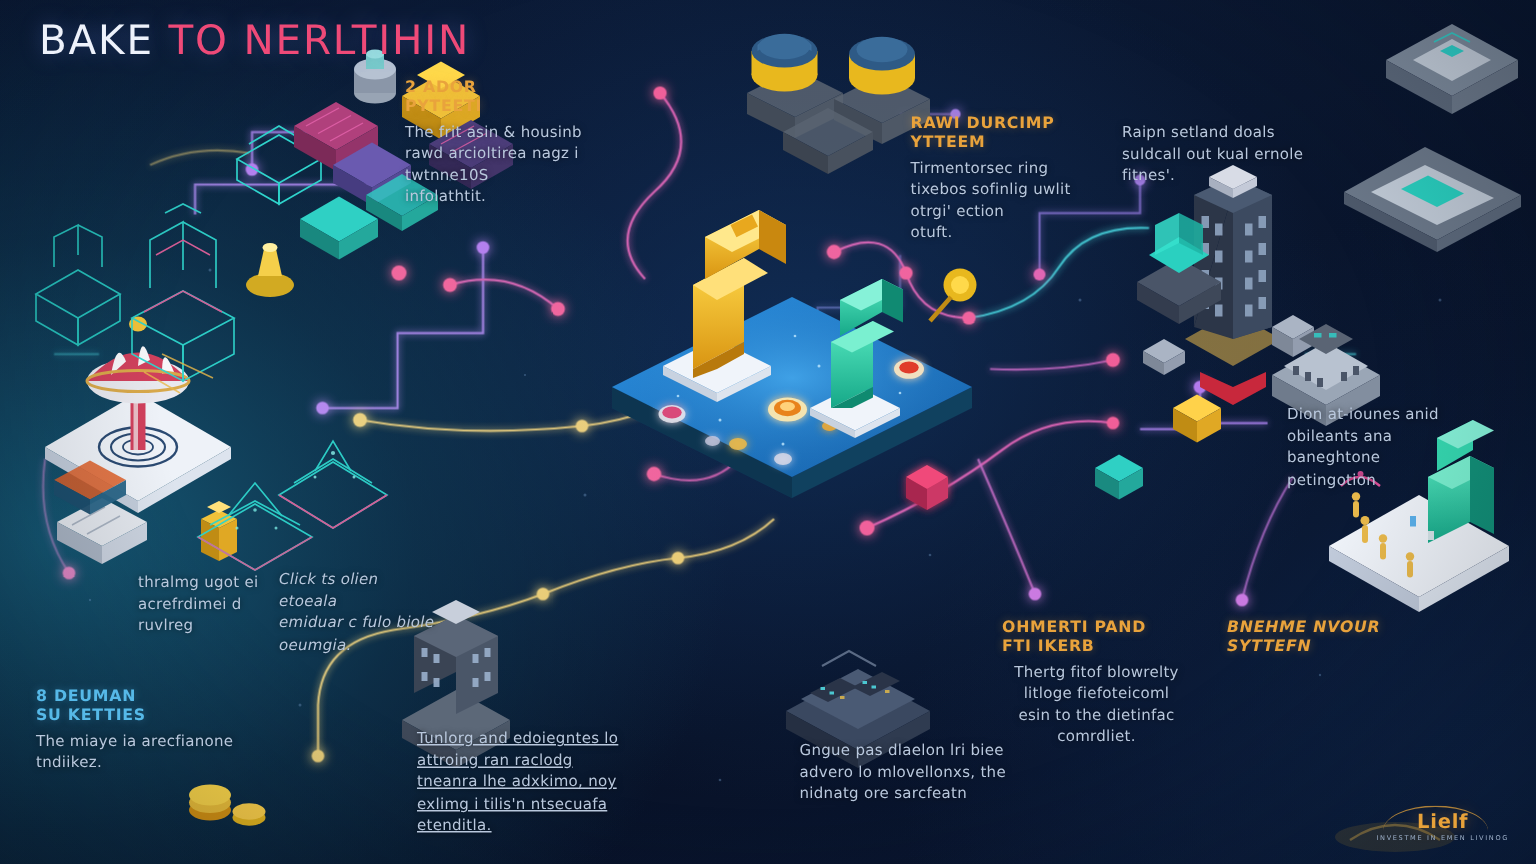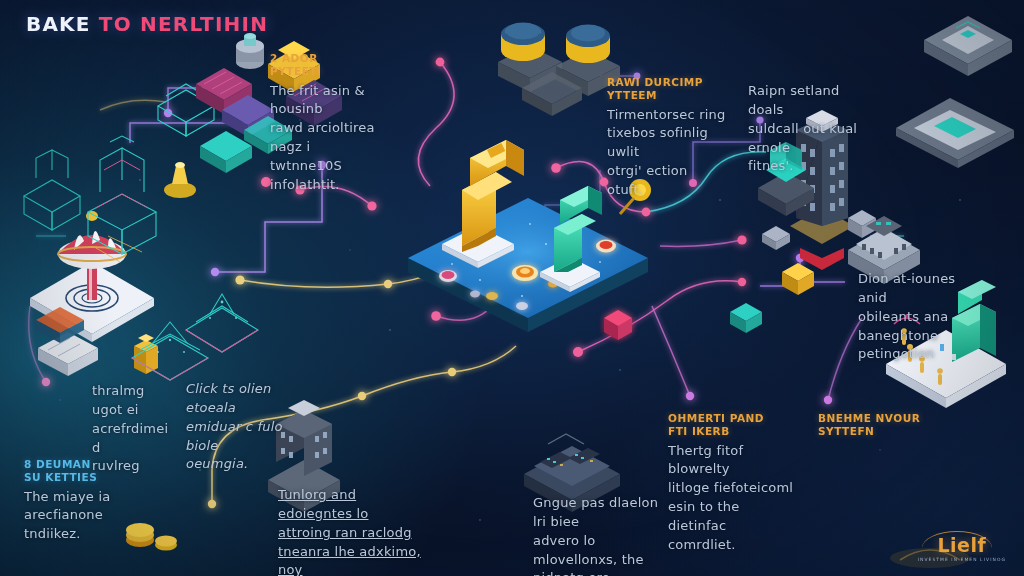--- a/index.html
+++ b/index.html
@@ -14,41 +14,41 @@
       radial-gradient(ellipse 620px 520px at 4% 62%, rgba(22,92,120,0.95) 0%, rgba(16,66,92,0.55) 38%, rgba(10,30,56,0) 72%),
       radial-gradient(ellipse 520px 420px at 52% 42%, rgba(24,70,128,0.45) 0%, rgba(12,32,62,0) 70%),
       radial-gradient(ellipse 560px 560px at 97% 92%, rgba(13,35,70,0.9) 0%, rgba(9,22,48,0) 70%),
       linear-gradient(160deg,#0b1b38 0%,#0a1730 40%,#081228 70%,#0a1936 100%);
   }
   
   #vignette{position:absolute;inset:0;pointer-events:none;
     background:radial-gradient(ellipse 900px 620px at 50% 45%, rgba(0,0,0,0) 45%, rgba(2,7,18,0.55) 100%);}
 
   
-  .title{position:absolute;left:26px;top:14px;font-size:20px;font-weight:bold;
+  .title{position:absolute;left:26px;top:14px;font-size:27px;font-weight:normal;
     letter-spacing:1.2px;line-height:1;white-space:nowrap;
     text-shadow:0 0 14px rgba(120,150,255,.35);}
   .t-w{color:#eef2fb;}
   .t-p{color:#ef4a78;}
 
   
   .blk{position:absolute;}
   .blk h4{margin:0 0 4px 0;font-size:10.5px;font-weight:bold;line-height:1.22;
     letter-spacing:.5px;color:#e9a33c;text-shadow:0 0 6px rgba(233,163,60,.35);}
   .blk h4.cy{color:#56b9e8;text-shadow:0 0 6px rgba(86,185,232,.35);}
-  .blk p{margin:0;font-size:13px;line-height:1.45;color:#b9c8dd;letter-spacing:.2px;
+  .blk p{margin:0;font-size:10px;line-height:1.45;color:#b9c8dd;letter-spacing:.2px;
     text-shadow:0 0 4px rgba(0,0,0,.6);}
 
   
   svg.layer{position:absolute;left:0;top:0;width:1024px;height:576px;overflow:visible;}
   svg.layer.lines{mix-blend-mode:screen;}
 
   
   .logo{position:absolute;right:18px;bottom:14px;text-align:center;}
-  .logo .lw{font-size:19px;font-weight:bold;color:#e8a23a;letter-spacing:.5px;
+  .logo .lw{font-size:13px;font-weight:bold;color:#e8a23a;letter-spacing:.5px;
     text-shadow:0 0 10px rgba(232,162,58,.45);line-height:1;}
   .logo .ls{font-size:4.4px;color:#9db0c9;letter-spacing:1.1px;margin-top:2px;}
   .logo .arc{position:absolute;left:4px;top:-5px;width:70px;height:16px;
     border-top:1.6px solid #c9923a;border-radius:50%/100% 100% 0 0;opacity:.85;}
 </style>
 </head>
 <body>
 
 <div id="stage">
 
@@ -684,27 +684,27 @@
 etenditla.</p>
       </div>
       <div class="blk" style="left: 533px; top: 494px; width: 140px;">
         <p style="white-space: pre-line;">Gngue pas dlaelon lri biee
 advero lo mlovellonxs, the
 nidnatg ore sarcfeatn</p>
       </div>
       <div class="blk" style="left: 668px; top: 412px; width: 126px;">
         <h4 style="white-space: pre-line;">OHMERTI PAND
 FTI IKERB</h4>
-        <p style="white-space: pre-line;">Thertg fitof blowrelty
+        <p style="white-space: pre-line; text-align: center;">Thertg fitof blowrelty
 litloge fiefoteicoml
 esin to the dietinfac
 comrdliet.</p>
       </div>
       <div class="blk" style="left: 818px; top: 412px; width: 150px;">
-        <h4 style="white-space: pre-line;">BNEHME NVOUR
+        <h4 style="white-space: pre-line; font-style: italic;">BNEHME NVOUR
 SYTTEFN</h4>
       </div>
     </div>
 
   <div class="logo">
     <div class="arc"></div>
     <div class="lw">Lielf</div>
     <div class="ls">INVESTME IN EMEN LIVINOG</div>
   </div>
 

